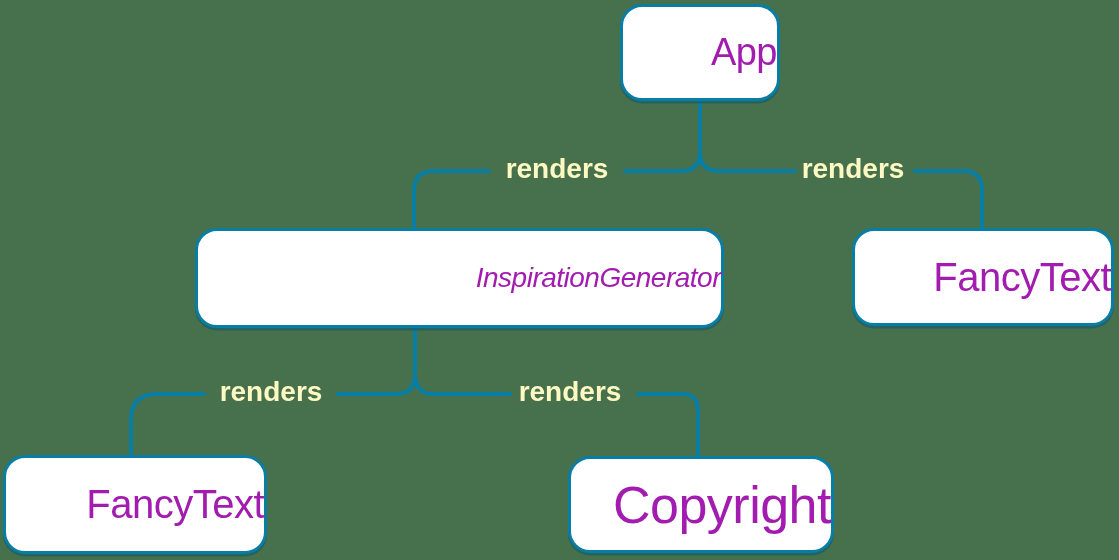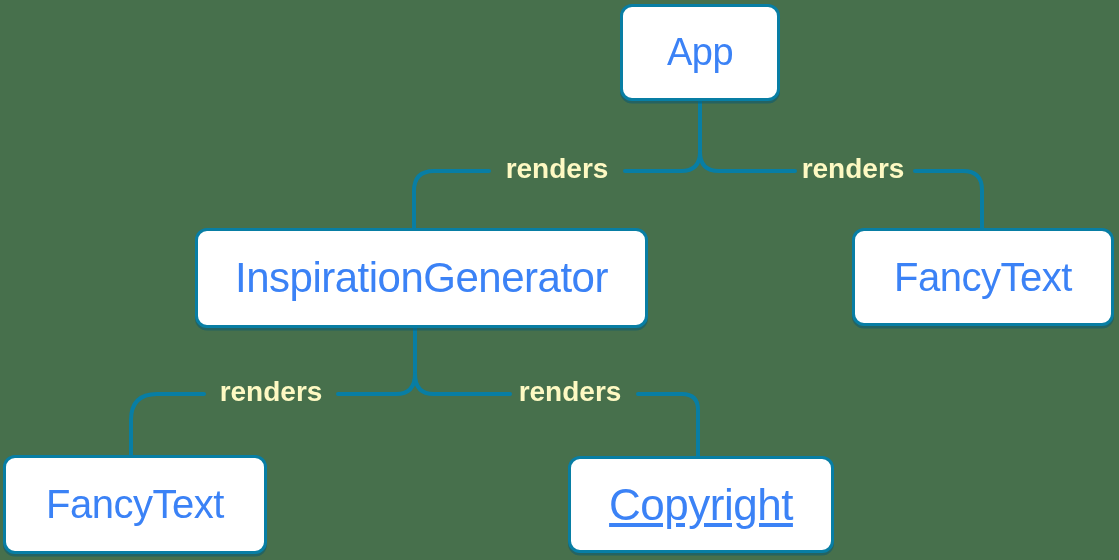--- a/index.html
+++ b/index.html
@@ -9,33 +9,33 @@
     background:#47704C;
     overflow:hidden;
     font-family:"Liberation Sans", sans-serif;
   }
   .edges{position:absolute;left:0;top:0;width:1119px;height:560px;}
   .edge{fill:none;stroke:#087EA4;stroke-width:4;stroke-linecap:round;}
   .node{
     position:absolute;
     background:#FFFFFF;
     border:3.5px solid #087EA4;
-    border-radius:12px;
+    border-radius:22px;
     box-shadow:0 2.5px 0 rgba(9,90,115,0.55);
-    display:flex;align-items:center;justify-content:center;
-    color:#3b82f6;
+    display:flex;align-items:center;justify-content:flex-end;
+    color:#a21caf;
     box-sizing:border-box;
     letter-spacing:-0.5px;
     font-weight:400;
   }
   .node-app              {left:620px; top:4px;   width:160px; height:97px; font-size:38px;}
-  .node-inspiration      {left:195px; top:228px; width:453px; height:100px;font-size:42px;}
+  .node-inspiration      {left:195px; top:228px; width:529px; height:100px;font-size:28px;font-style:italic;}
   .node-fancy-top        {left:852px; top:228px; width:262px; height:98px; font-size:40px;}
   .node-fancy-bottom     {left:3px;   top:455px; width:264px; height:99px; font-size:40px;}
-  .node-copyright        {left:568px; top:456px; width:266px; height:97px; font-size:44px;text-decoration:underline;}
+  .node-copyright        {left:568px; top:456px; width:266px; height:97px; font-size:52px;}
   .edge-label{
     position:absolute;
     transform:translate(-50%,-50%);
     color:#fef9c3;
     font-size:28px;
     font-weight:700;
     white-space:nowrap;
   }
   .edge-label-1{left:557px; top:169px;}
   .edge-label-2{left:853px; top:169px;}

